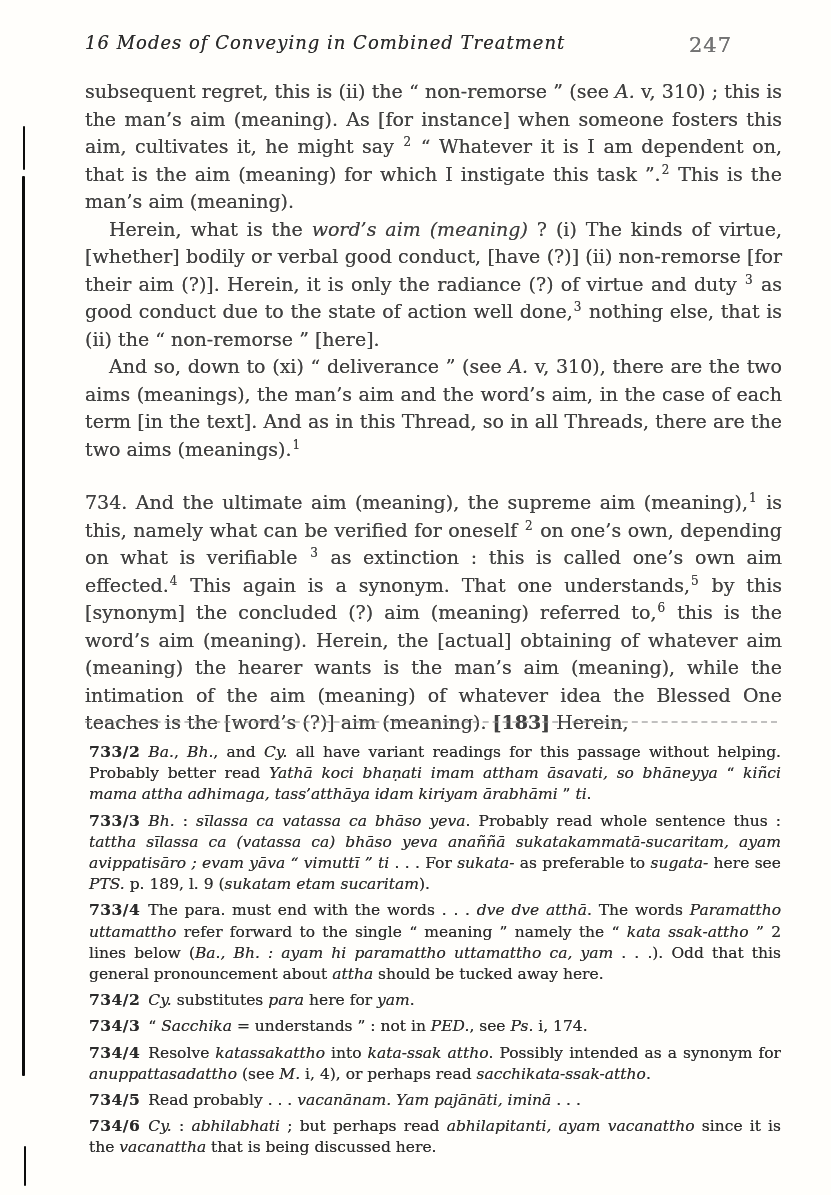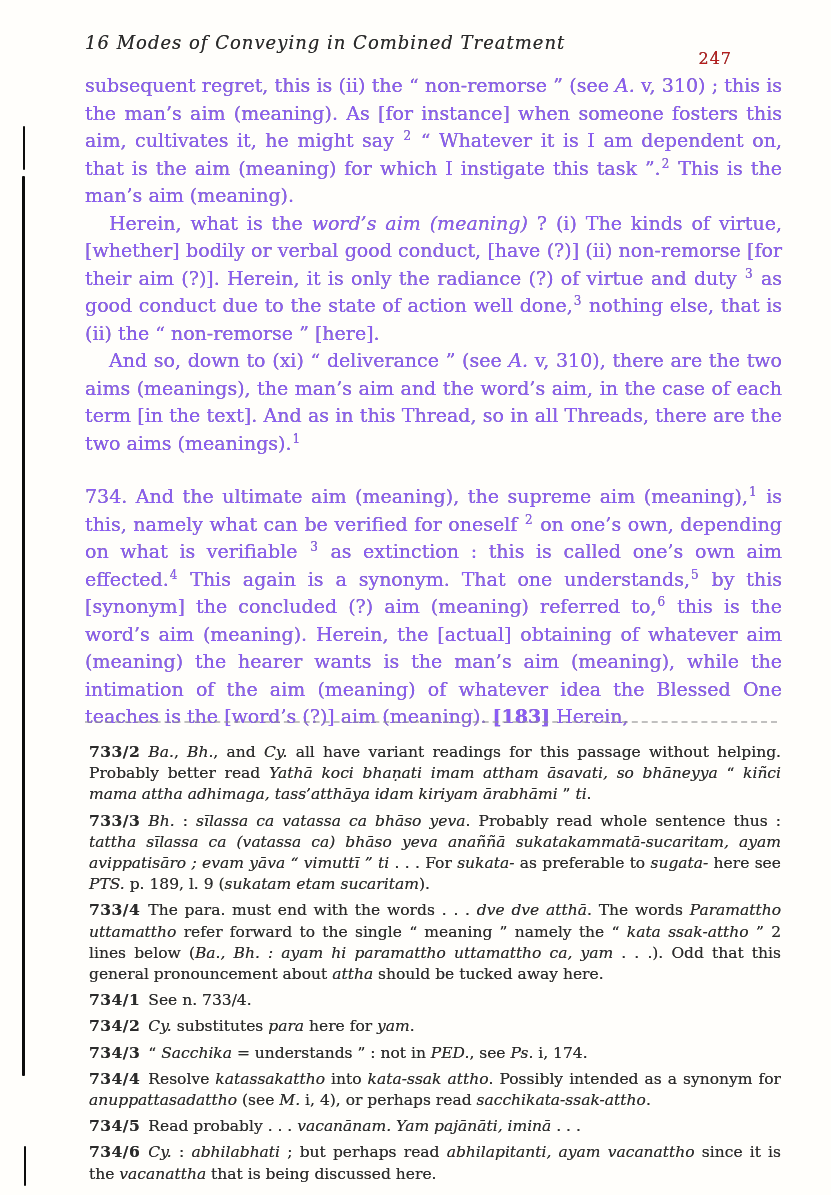--- a/index.html
+++ b/index.html
@@ -15,26 +15,26 @@
     position:absolute;inset:0;background:#fffefb;
     text-shadow:0 0 .6px rgba(40,40,40,.7);
   }
   
   .page-header{position:absolute;top:32px;left:85px;width:697px;height:30px}
   .running-title{
     text-align:left;font-style:italic;font-size:18px;
     letter-spacing:1px;padding-right:100px;color:#2a2a2a;
   }
   .page-number{
-    position:absolute;right:50px;top:17px;font-size:16px;color:#b91c1c;letter-spacing:1px;
+    position:absolute;right:50px;top:1px;font-size:21px;color:#737373;letter-spacing:1px;
   }
   
   .body-text{
-    position:absolute;top:72px;left:85px;width:697px;
-    font-size:19px;line-height:27.5px;text-align:justify;color:#8b5cf6;
+    position:absolute;top:78px;left:85px;width:697px;
+    font-size:19px;line-height:27.5px;text-align:justify;color:#404040;
   }
   .para{margin:0;padding:0}
   .para.indent{text-indent:24px}
   .para.gap{margin-top:26px}
   .para i{font-style:italic}
   .para b{font-weight:bold}
   sup{
     font-size:12px;line-height:0;vertical-align:baseline;
     position:relative;top:-7px;margin:0 1px;
   }
@@ -73,21 +73,20 @@
       <p class="para indent"><span>And so, down to (xi) “ deliverance ” (see </span><i>A.</i><span> v, 310), there are the two aims (meanings), the man’s aim and the word’s aim, in the case of each term [in the text]. And as in this Thread, so in all Threads, there are the two aims (meanings).</span><sup>1</sup></p>
       <p class="para gap"><span>734. And the ultimate aim (meaning), the supreme aim (meaning),</span><sup>1</sup><span> is this, namely what can be verified for oneself </span><sup>2</sup><span> on one’s own, depending on what is verifiable </span><sup>3</sup><span> as extinction : this is called one’s own aim effected.</span><sup>4</sup><span> This again is a synonym. That one understands,</span><sup>5</sup><span> by this [synonym] the concluded (?) aim (meaning) referred to,</span><sup>6</sup><span> this is the word’s aim (meaning). Herein, the [actual] obtaining of whatever aim (meaning) the hearer wants is the man’s aim (meaning), while the intimation of the aim (meaning) of whatever idea the Blessed One teaches is the [word’s (?)] aim (meaning). </span><b>[183]</b><span> Herein,</span></p>
     </main>
 
   <div class="footnote-rule"></div>
 
   <section class="footnotes" id="footnotes-container">
       <p class="footnote"><span class="fn-label">733/2</span><i>Ba.</i><span>, </span><i>Bh.</i><span>, and </span><i>Cy.</i><span> all have variant readings for this passage without helping. Probably better read </span><i>Yathā koci bhaṇati imam attham āsavati, so bhāneyya</i><span> “ </span><i>kiñci mama attha adhimaga, tass’atthāya idam kiriyam ārabhāmi</i><span> ” </span><i>ti</i><span>.</span></p>
       <p class="footnote"><span class="fn-label">733/3</span><i>Bh.</i><span> : </span><i>sīlassa ca vatassa ca bhāso yeva</i><span>. Probably read whole sentence thus : </span><i>tattha sīlassa ca (vatassa ca) bhāso yeva anaññā sukatakammatā-sucaritam, ayam avippatisāro ; evam yāva “ vimuttī ” ti</i><span> . . . For </span><i>sukata-</i><span> as preferable to </span><i>sugata-</i><span> here see </span><i>PTS.</i><span> p. 189, l. 9 (</span><i>sukatam etam sucaritam</i><span>).</span></p>
       <p class="footnote"><span class="fn-label">733/4</span><span>The para. must end with the words . . . </span><i>dve dve atthā</i><span>. The words </span><i>Paramattho uttamattho</i><span> refer forward to the single “ meaning ” namely the “ </span><i>kata ssak-attho</i><span> ” 2 lines below (</span><i>Ba., Bh. : ayam hi paramattho uttamattho ca, yam</i><span> . . .). Odd that this general pronouncement about </span><i>attha</i><span> should be tucked away here.</span></p>
-      <p class="footnote"><span class="fn-label">734/1</span><span>See n. 733/4.</span></p>
       <p class="footnote"><span class="fn-label">734/2</span><i>Cy.</i><span> substitutes </span><i>para</i><span> here for </span><i>yam</i><span>.</span></p>
       <p class="footnote"><span class="fn-label">734/3</span><span>“ </span><i>Sacchika</i><span> = understands ” : not in </span><i>PED.</i><span>, see </span><i>Ps.</i><span> i, 174.</span></p>
       <p class="footnote"><span class="fn-label">734/4</span><span>Resolve </span><i>katassakattho</i><span> into </span><i>kata-ssak attho</i><span>. Possibly intended as a synonym for </span><i>anuppattasadattho</i><span> (see </span><i>M.</i><span> i, 4), or perhaps read </span><i>sacchikata-ssak-attho</i><span>.</span></p>
       <p class="footnote"><span class="fn-label">734/5</span><span>Read probably . . . </span><i>vacanānam. Yam pajānāti, iminā</i><span> . . .</span></p>
       <p class="footnote"><span class="fn-label">734/6</span><i>Cy.</i><span> : </span><i>abhilabhati</i><span> ; but perhaps read </span><i>abhilapitanti, ayam vacanattho</i><span> since it is the </span><i>vacanattha</i><span> that is being discussed here.</span></p>
     </section>
 
   <div class="artifact a1"></div>
   <div class="artifact a2"></div>
   <div class="artifact a3"></div>

